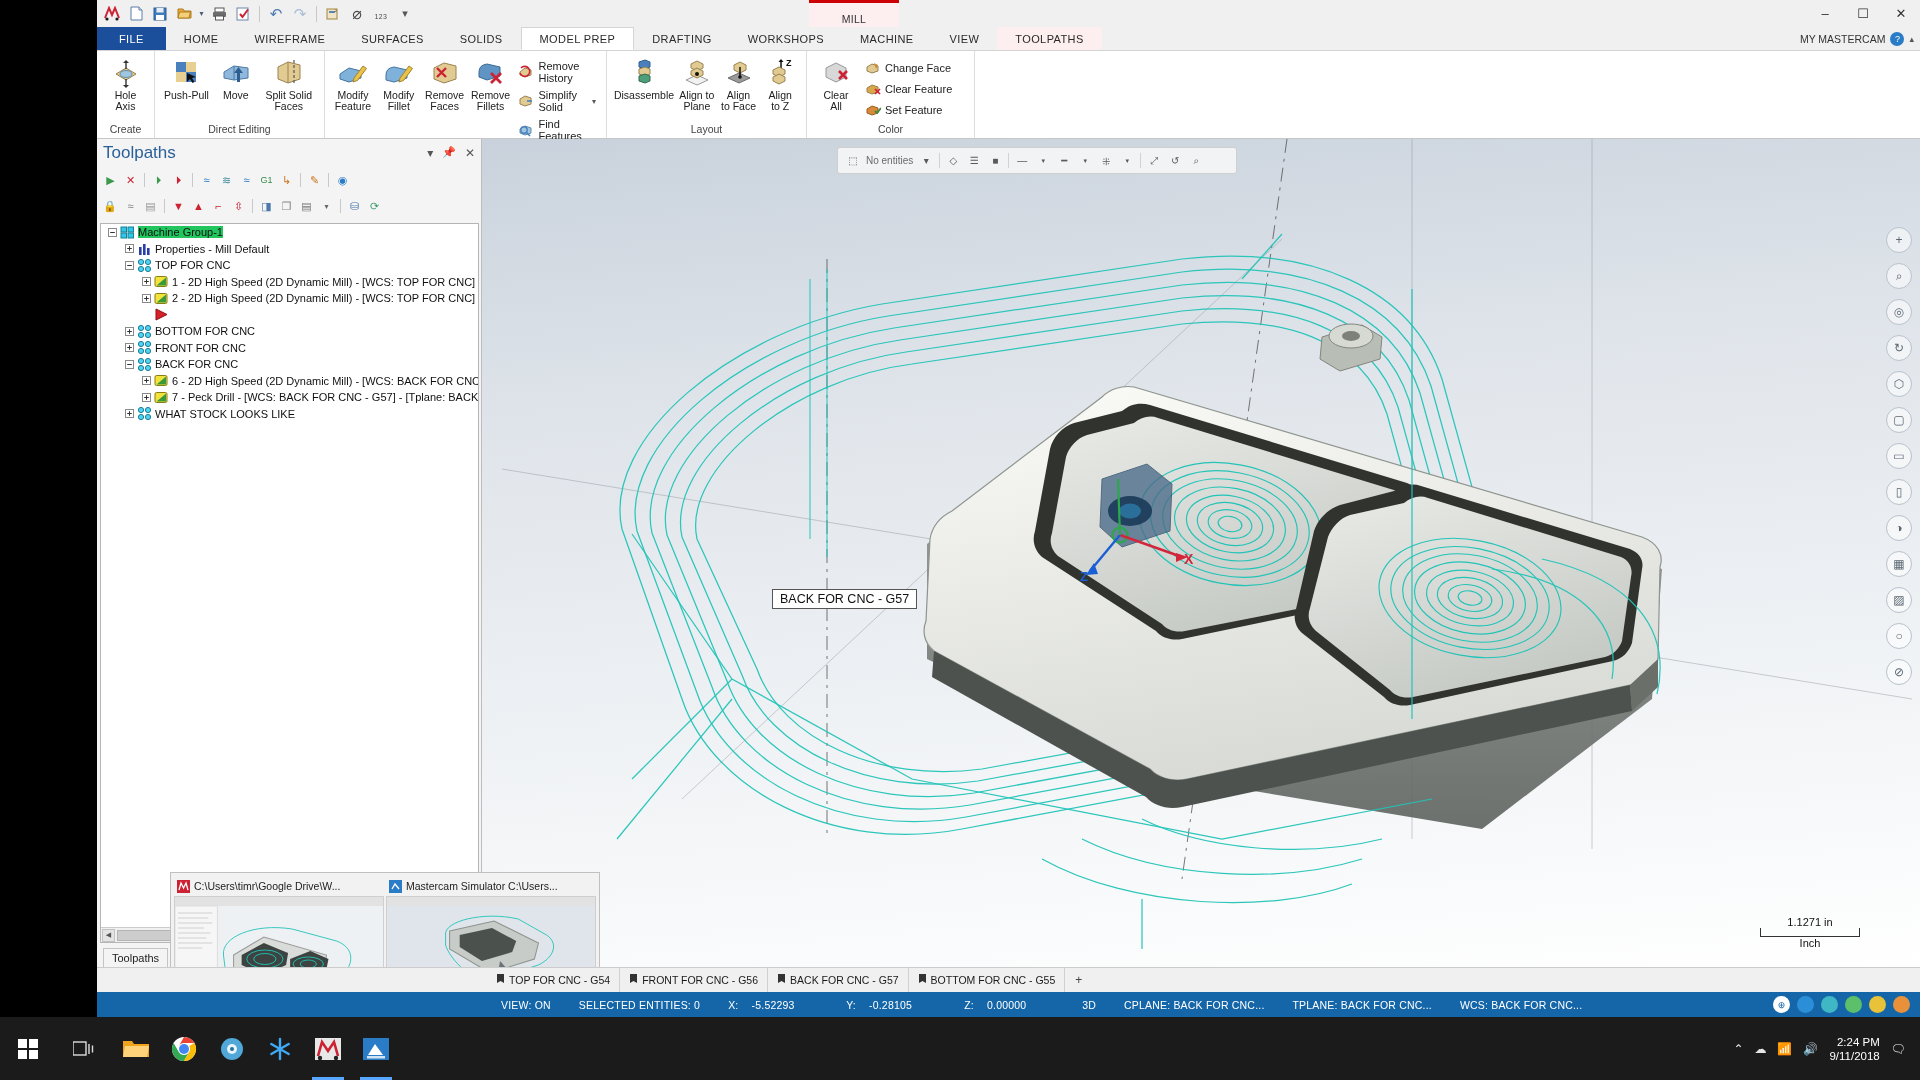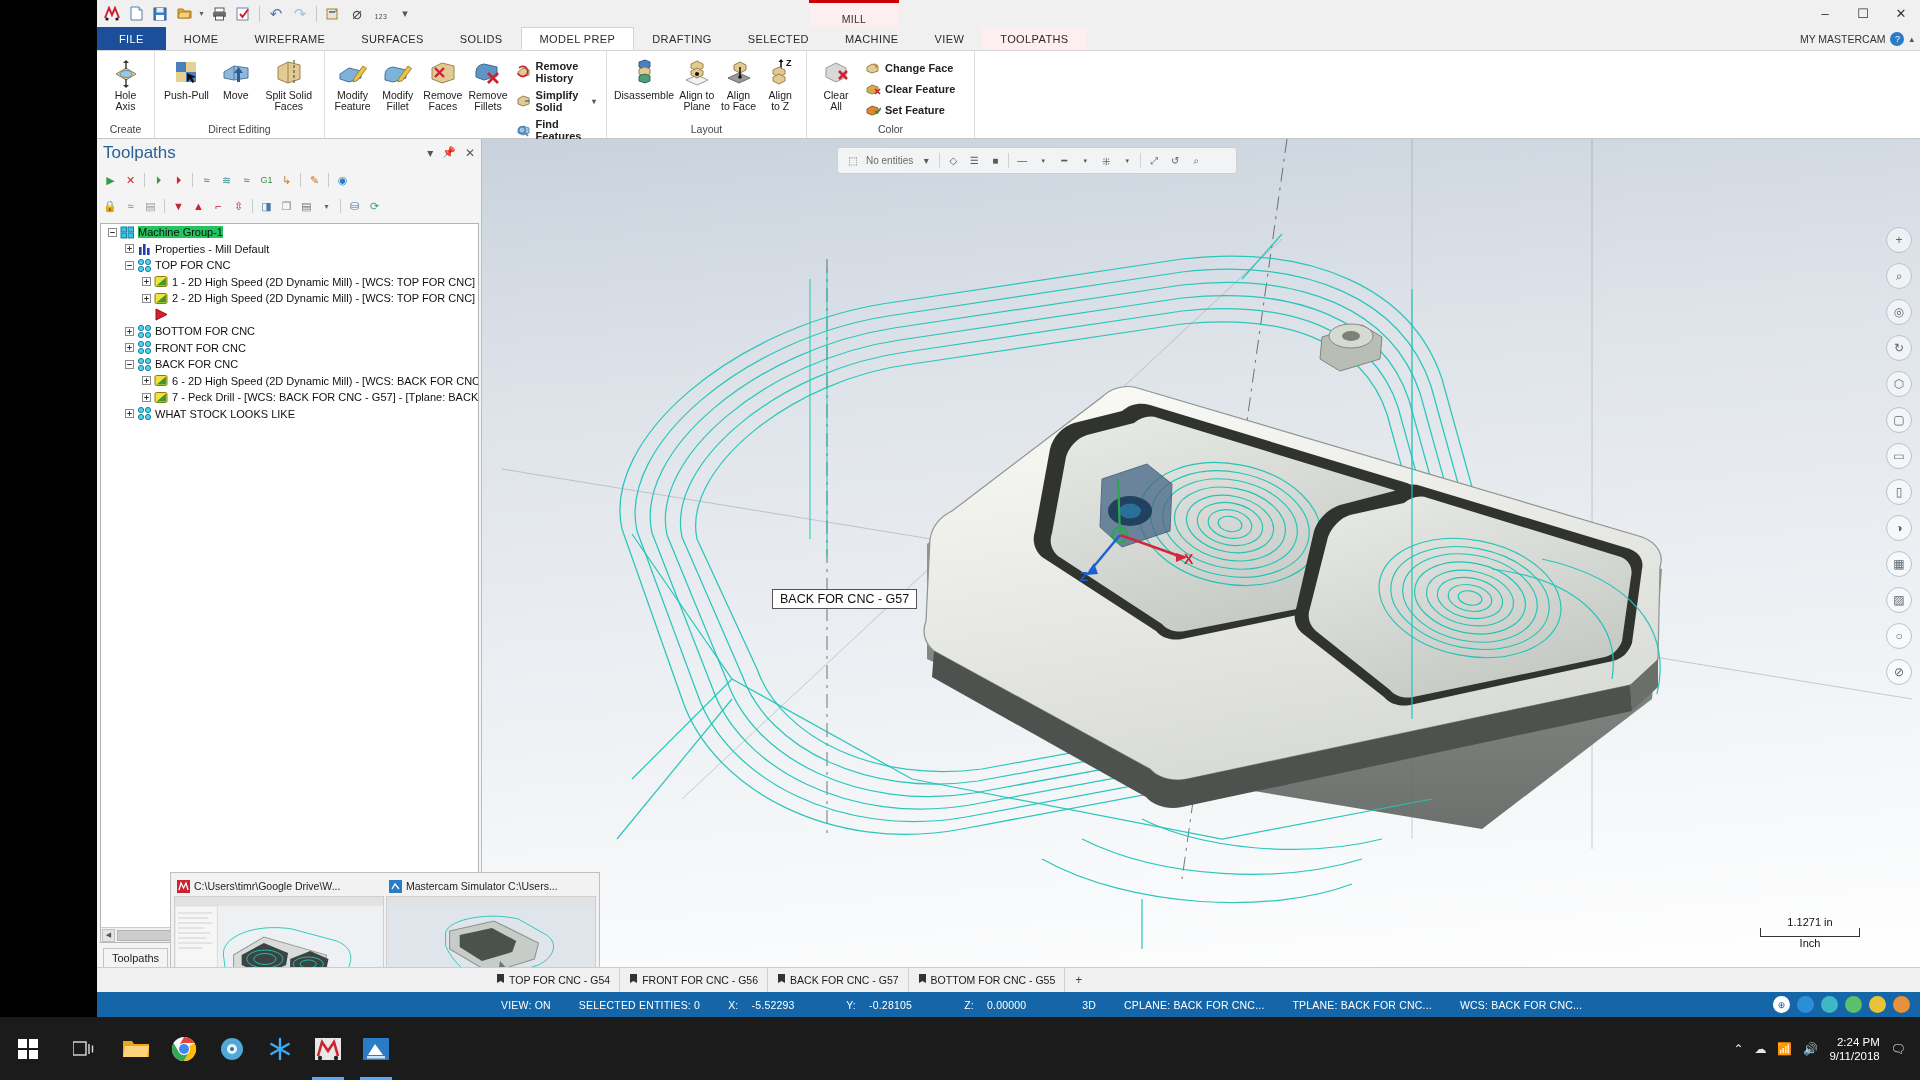--- a/index.html
+++ b/index.html
@@ -62,21 +62,21 @@
   .rgroup .body { flex:1; display:flex; align-items:flex-start; padding: 5px 6px 0 6px; gap:2px; }
   .rgroup .gname { height:17px; text-align:center; font-size:10.5px; color:#444; line-height:17px; }
   .bigbtn {
     width: 54px; display:flex; flex-direction:column; align-items:center; gap:2px;
     padding: 2px 1px; cursor:default;
   }
   .bigbtn.w62 { width:62px; }
   .bigbtn.w46 { width:46px; }
   .bigbtn .lbl { font-size:10.5px; color:#222; text-align:center; line-height:11px; }
   .ic32 { width:32px; height:30px; position:relative; }
-  .smallcol { display:flex; flex-direction:column; justify-content:flex-start; padding-top:3px; gap:3px;font-weight:bold; }
+  .smallcol { display:flex; flex-direction:column; justify-content:flex-start; padding-top:3px; gap:3px; }
   .smallbtn { display:flex; align-items:center; gap:4px; padding:1px 4px; font-size:11px; color:#222; }
   .ic16 { width:16px; height:16px; position:relative; flex:none; }
   
   .tp-panel {
     position:absolute; left:0; top:139px; width: 385px; bottom: 113px;
     background:#f4f4f4; border-right:1px solid #bdbdbd;
     display:flex; flex-direction:column;
   }
   .tp-head { height:28px; display:flex; align-items:center; padding:0 6px; position:relative; }
   .tp-head .t { font-size:17px; color:#2a6099; font-family:"Liberation Sans",sans-serif; }
@@ -254,21 +254,21 @@
   </div>
 
   <div class="tabstrip">
     <div class="tab file">FILE</div>
     <div class="tab">HOME</div>
     <div class="tab">WIREFRAME</div>
     <div class="tab">SURFACES</div>
     <div class="tab">SOLIDS</div>
     <div class="tab active">MODEL PREP</div>
     <div class="tab">DRAFTING</div>
-    <div class="tab">SELECTED</div>
+    <div class="tab">WORKSHOPS</div>
     <div class="tab">MACHINE</div>
     <div class="tab">VIEW</div>
     <div class="tab mill-active">TOOLPATHS</div>
     <div class="mycam">
       <span>MY MASTERCAM</span>
       <span class="circ">?</span>
       <span style="font-size:9px;color:#555">▴</span>
     </div>
   </div>
 

